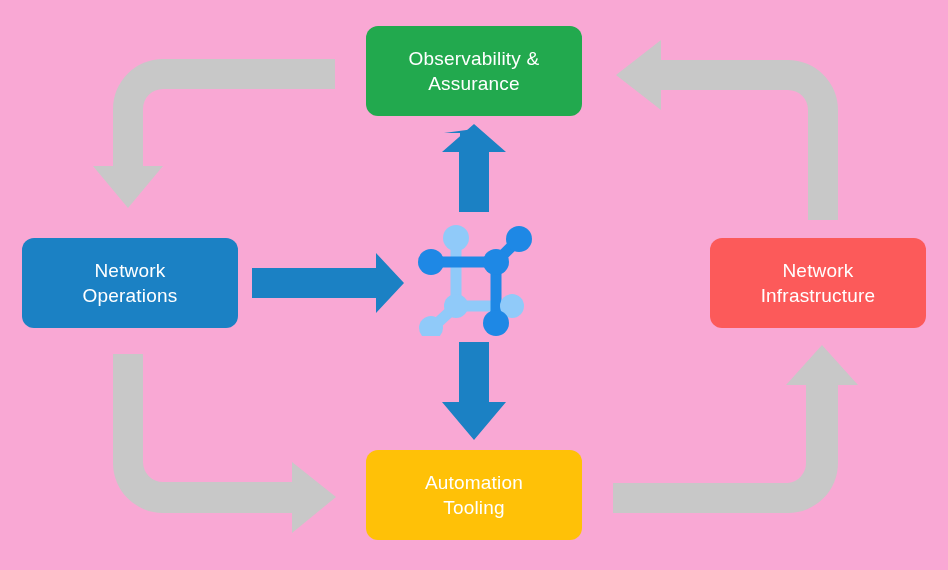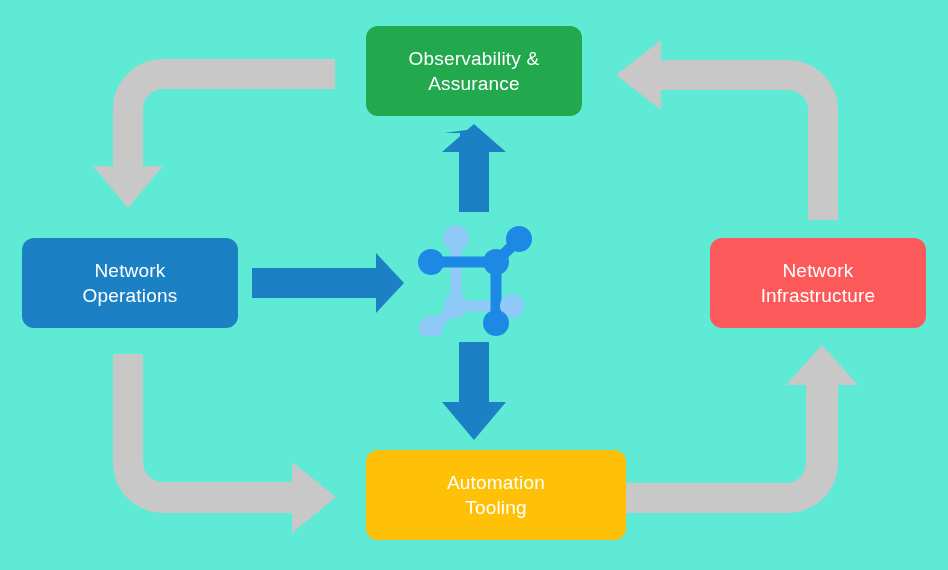--- a/index.html
+++ b/index.html
@@ -9,29 +9,29 @@
 
   .node{position:absolute;border-radius:12px;display:flex;align-items:center;
         justify-content:center;text-align:center;color:#fff;font-size:19px;
         line-height:1.32;font-weight:400;letter-spacing:.2px;padding:0 10px;
         box-sizing:border-box;}
   .node span{display:block;white-space:pre-line;}
 
   #node-observability{left:366px;top:26px;width:216px;height:90px;background:#22A94E;}
   #node-operations   {left:22px; top:238px;width:216px;height:90px;background:#1B81C4;}
   #node-infrastructure{left:710px;top:238px;width:216px;height:90px;background:#FC5A5A;}
-  #node-automation   {left:366px;top:450px;width:260px;height:90px;background:#FFC107;}
+  #node-automation   {left:366px;top:450px;width:216px;height:90px;background:#FFC107;}
 
   .svg-layer{position:absolute;left:0;top:0;width:948px;height:570px;}
   .center-icon{position:absolute;left:418px;top:218px;width:116px;height:118px;}
 </style>
 </head>
 <body>
 
-<div id="stage" style="background: #5eead4;">
+<div id="stage" style="background: #f9a8d4;">
 
   <svg class="svg-layer" viewBox="0 0 948 570" xmlns="http://www.w3.org/2000/svg">
 
     <path fill="#C8C8C8" d="M 335,59 L 163,59 A 50,50 0 0 0 113,109 L 113,166 L 93,166 L 128,208 L 163,166 L 143,166 L 143,109
              A 20,20 0 0 1 163,89 L 335,89 Z"></path>
 
     <path fill="#C8C8C8" d="M 838,220 L 838,110 A 50,50 0 0 0 788,60 L 661,60 L 661,40 L 616,75 L 661,110 L 661,90 L 788,90
              A 20,20 0 0 1 808,110 L 808,220 Z"></path>
 
     <path fill="#C8C8C8" d="M 113,354 L 113,463 A 50,50 0 0 0 163,513 L 292,513 L 292,533 L 336,497 L 292,462 L 292,482 L 163,482

